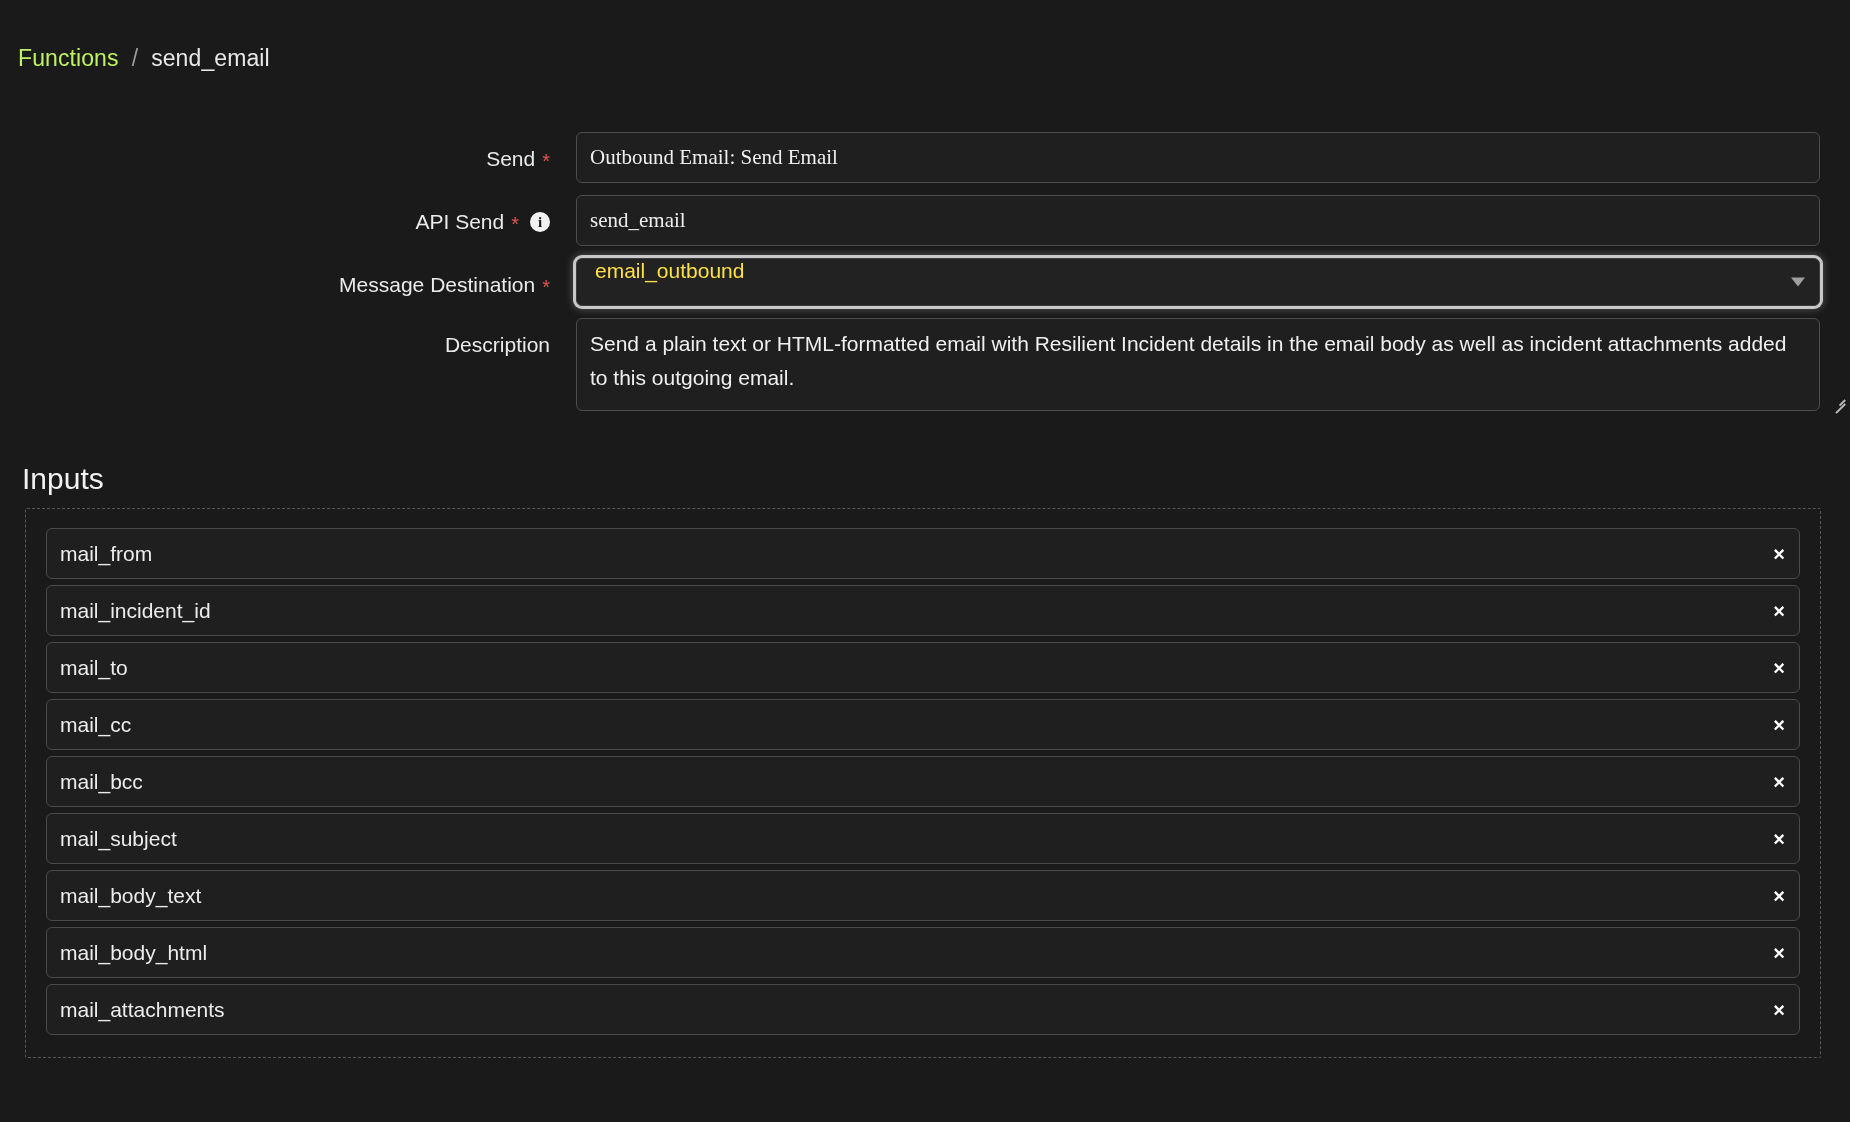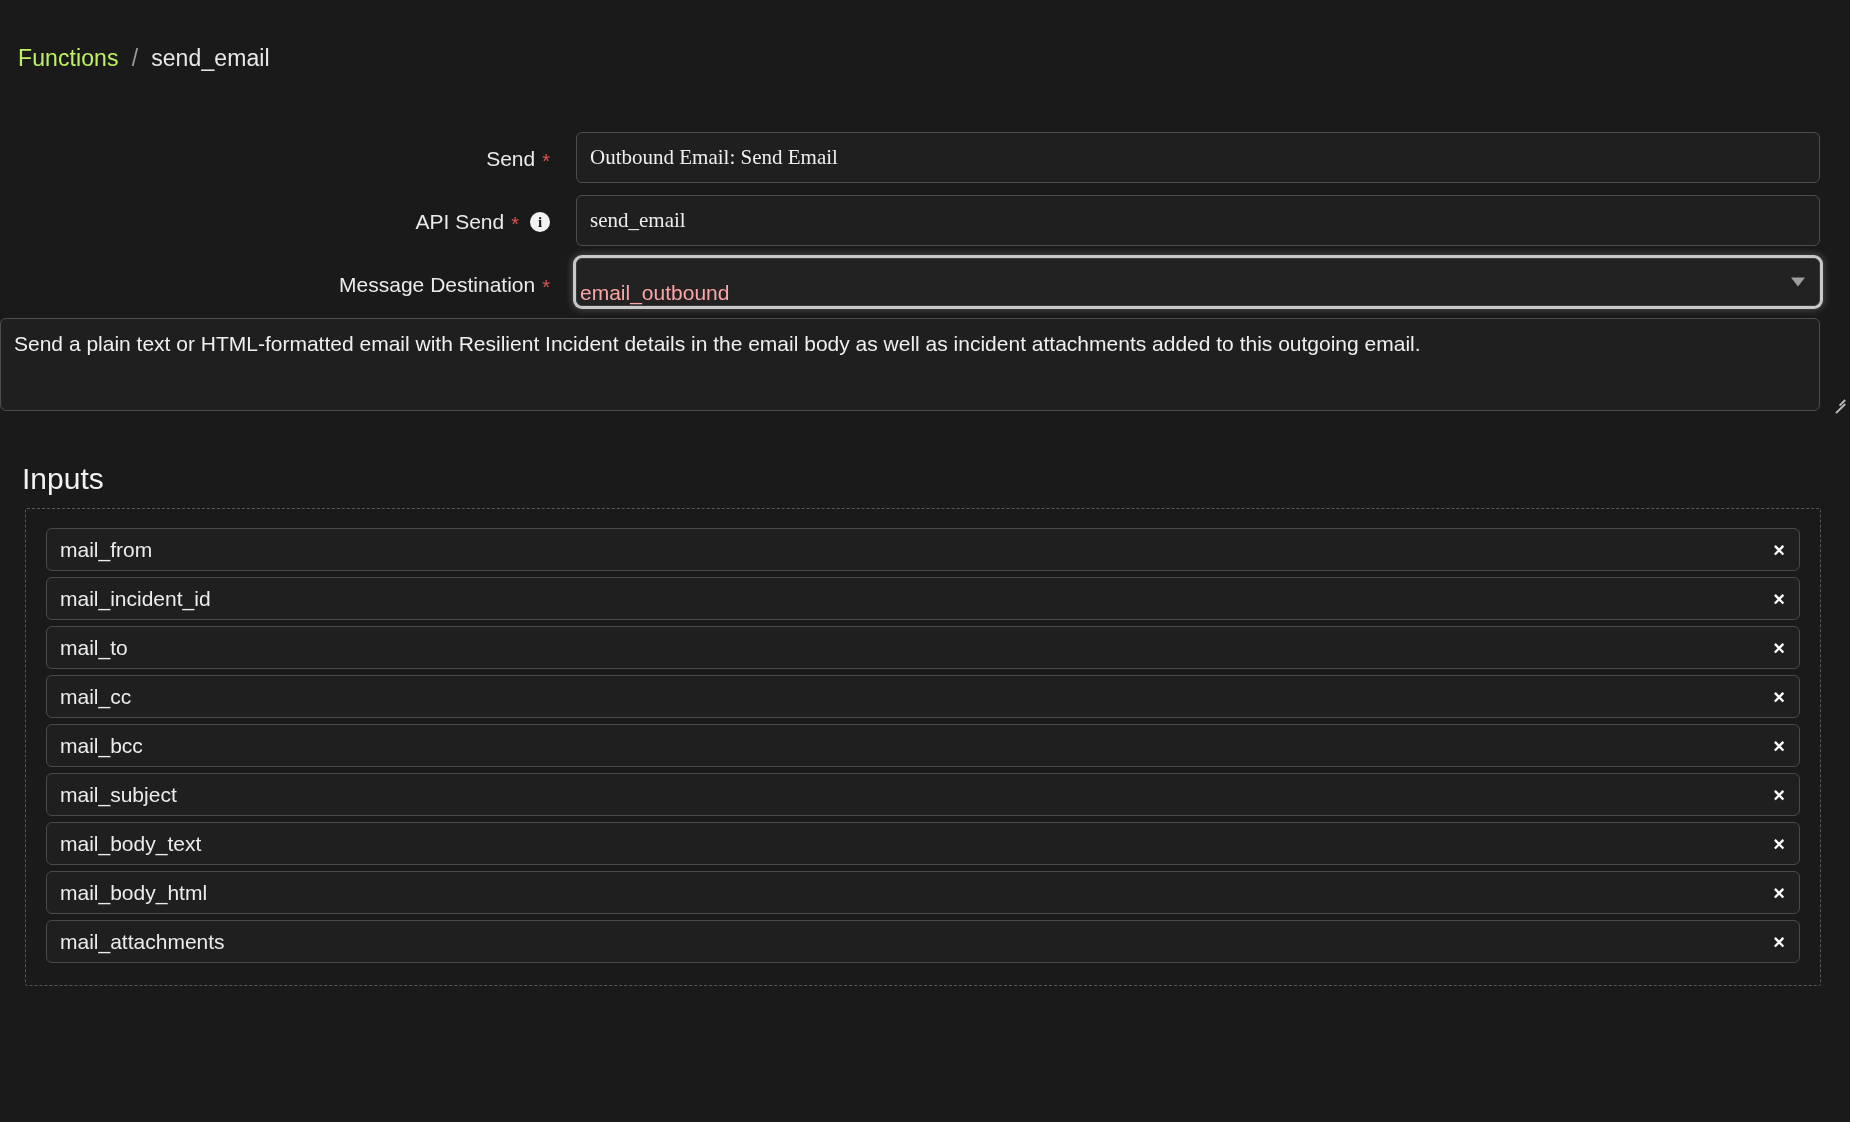--- a/index.html
+++ b/index.html
@@ -115,23 +115,23 @@
 
   .select-box {
     position: relative;
     width: 100%;
     height: 48px;
     background: #222222;
     border: 1px solid #3b3b3b;
     border-radius: 6px;
     box-shadow: 0 0 0 3px rgba(225,225,225,0.85), 0 0 7px 4px rgba(190,190,190,0.30);
     display: flex;
-    align-items: flex-end;
-    padding: 0 3px;
-    color: #fca5a5;
+    align-items: flex-start;
+    padding: 0 18px;
+    color: #fde047;
     font-size: 21px;
     cursor: pointer;
   }
   .select-caret {
     position: absolute;
     right: 14px;
     top: 50%;
     transform: translateY(-50%);
     width: 0; height: 0;
     border-left: 7px solid transparent;
@@ -188,21 +188,21 @@
     position: absolute;
     left: 25px;
     top: 508px;
     width: 1796px;
     border: 1px dashed #575757;
     border-radius: 2px;
     padding: 19px 20px 21px 20px;
   }
   .input-row {
     position: relative;
-    height: 43px;
+    height: 51px;
     margin-bottom: 6px;
     background: #1f1f1f;
     border: 1px solid #4a4a4a;
     border-radius: 6px;
     display: flex;
     align-items: center;
     padding: 0 13px;
     cursor: pointer;
   }
   .input-row:last-child { margin-bottom: 1px; }
@@ -268,20 +268,23 @@
       </div>
       <div class="field-wrap">
         <div class="select-box">
           <span>email_outbound</span>
           <span class="select-caret"></span>
         </div>
       </div>
     </div>
 
     <div class="form-row">
+      <div class="form-label">
+        <span>Description</span>
+      </div>
       <div class="field-wrap ta-holder">
         <textarea class="textarea" style="">Send a plain text or HTML-formatted email with Resilient Incident details in the email body as well as incident attachments added to this outgoing email.</textarea>
         <span class="resize-grip">
             <i></i>
             <i></i>
           </span>
       </div>
     </div>
 
   </div>

